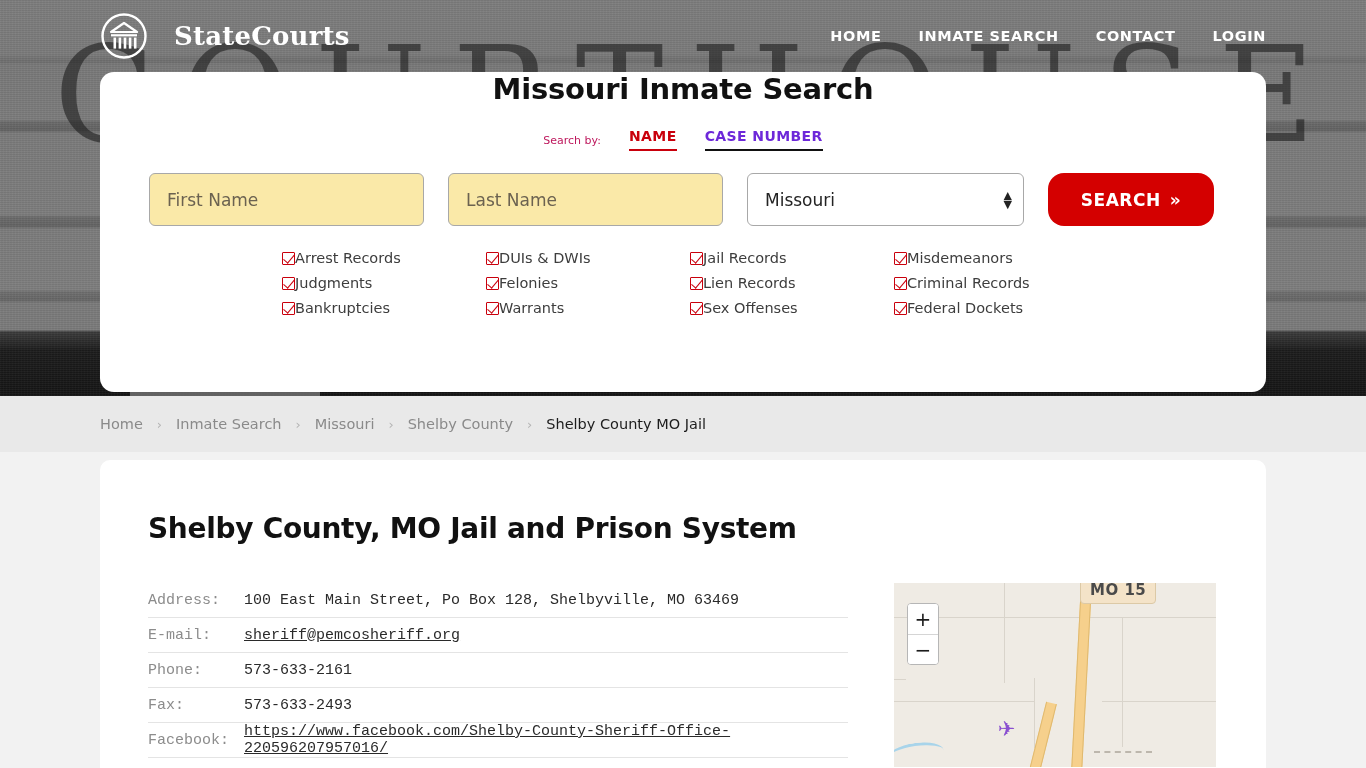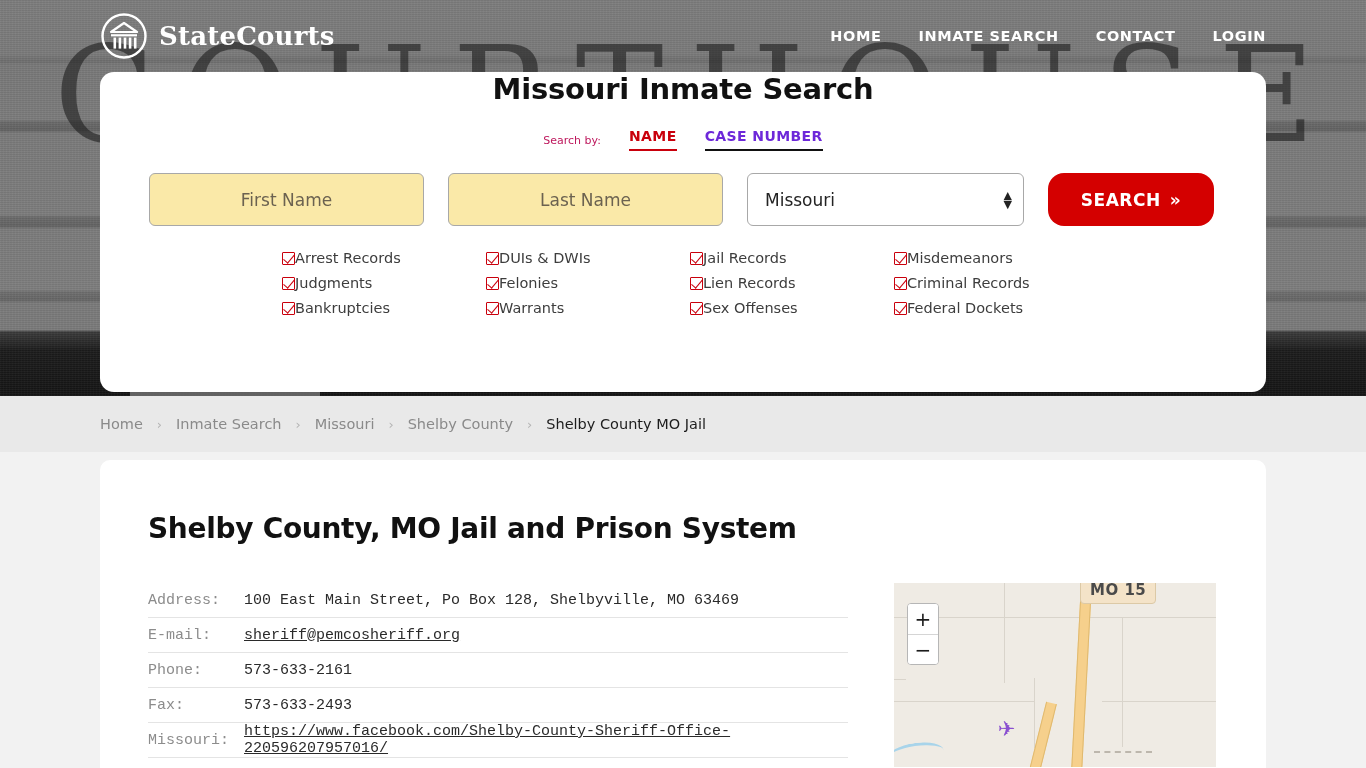--- a/index.html
+++ b/index.html
@@ -77,21 +77,21 @@
     top: 0; left: 0;
     width: 1366px;
     height: 72px;
     display: flex;
     align-items: center;
     z-index: 5;
   }
   .brand {
     display: flex;
     align-items: center;
-    gap: 11px;
+    gap: 26px;
     margin-left: 100px;
     text-decoration: none;
   }
   .brand-mark { width: 48px; height: 48px; display: block; }
   .brand-text {
     font-family: "DejaVu Serif", "Liberation Serif", serif;
     font-size: 26px;
     font-weight: bold;
     color: #ffffff;
     letter-spacing: .2px;
@@ -162,21 +162,20 @@
   .field {
     height: 53px;
     border: 1px solid #a8a8a8;
     border-radius: 6px;
     background: #fae9a8;
     font-family: inherit;
     font-size: 17px;
     color: #4a4133;
     padding: 0 17px;
     outline: none;
-    text-align: center;
   }
   .field::placeholder { color: #6b6250; opacity: 1; }
   .field-first { width: 275px; }
   .field-last  { width: 275px; }
   .select-wrap {
     position: relative;
     width: 277px;
     height: 53px;
   }
   .state-select {
@@ -556,21 +555,21 @@
         </div>
         <div class="detail-row">
           <span class="detail-label">Phone:</span>
           <span class="detail-value">573-633-2161</span>
         </div>
         <div class="detail-row">
           <span class="detail-label">Fax:</span>
           <span class="detail-value">573-633-2493</span>
         </div>
         <div class="detail-row">
-          <span class="detail-label">Missouri:</span>
+          <span class="detail-label">Facebook:</span>
           <span class="detail-value"><a href="#">https://www.facebook.com/Shelby-County-Sheriff-Office-220596207957016/</a></span>
         </div>
       </div>
 
       <div class="map">
         <div class="map-gridline g1"></div>
         <div class="map-gridline g2"></div>
         <div class="map-gridline g3"></div>
         <div class="map-gridline g4"></div>
         <div class="map-gridline g5"></div>

